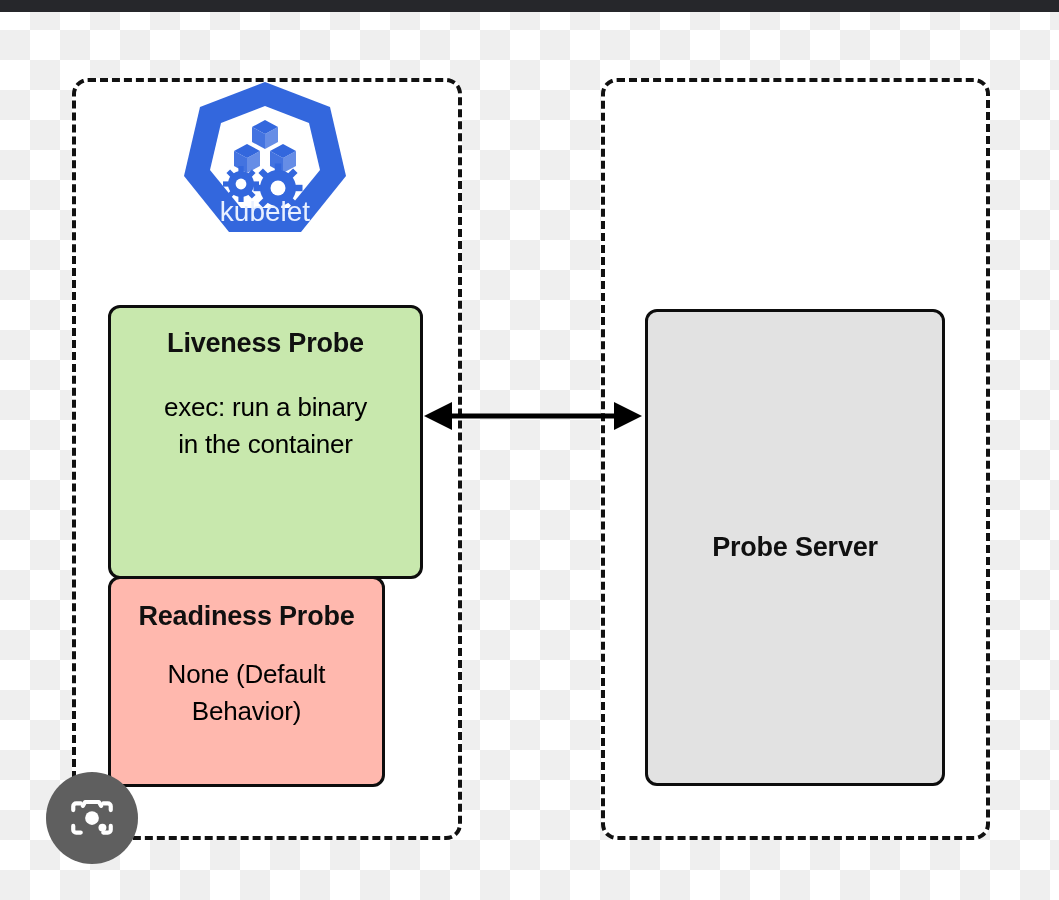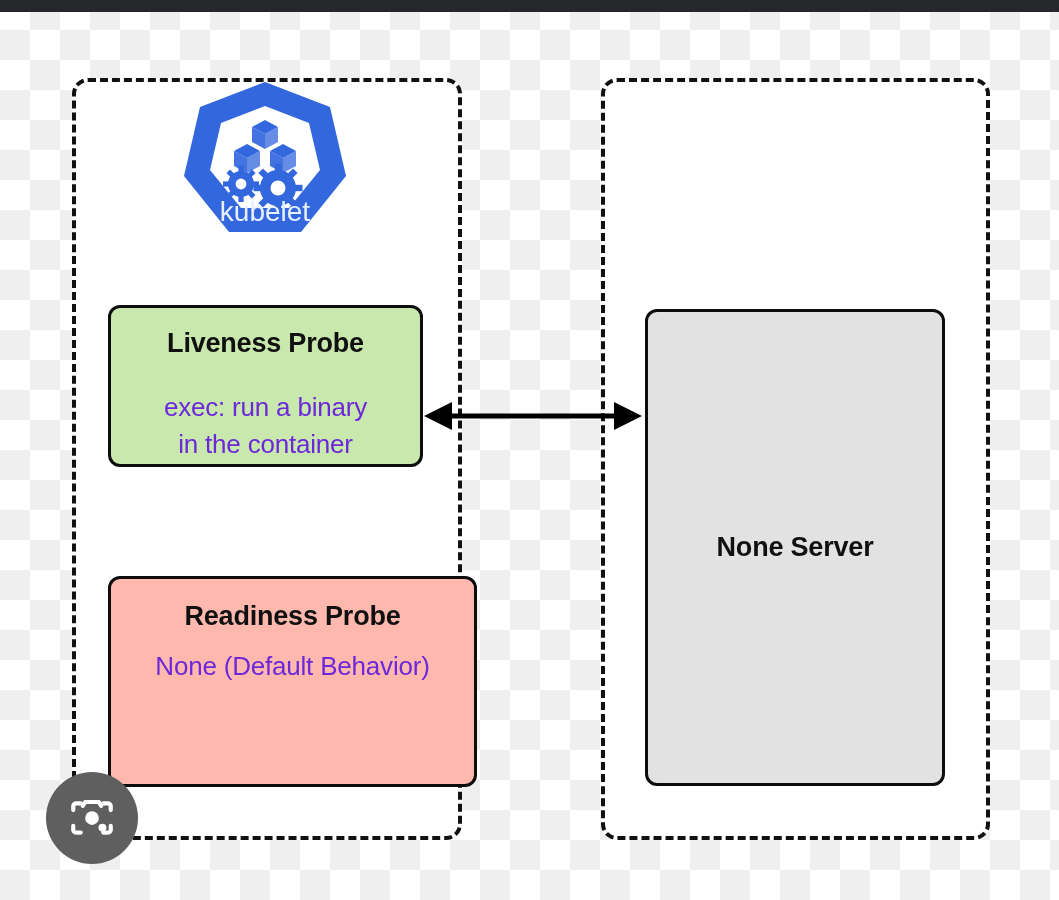--- a/index.html
+++ b/index.html
@@ -96,51 +96,51 @@
   .box-title {
     font-weight: bold;
     font-size: 27px;
     color: #101010;
     line-height: 1.15;
     text-align: center;
     letter-spacing: -0.2px;
   }
   .box-body {
     font-size: 26px;
-    color: #6d28d9;
+    color: #000000;
     line-height: 1.42;
     text-align: center;
     letter-spacing: -0.2px;
   }
 
   #box-liveness {
     left: 108px;
     top: 305px;
     width: 315px;
-    height: 162px;
+    height: 274px;
     background: #c8e8ad;
     justify-content: flex-start;
     padding-top: 20px;
   }
   #box-liveness .box-body {
     margin-top: 30px;
     max-width: 215px;
   }
 
   #box-readiness {
     left: 108px;
     top: 576px;
-    width: 369px;
+    width: 277px;
     height: 211px;
     background: #ffb8ae;
     justify-content: flex-start;
     padding-top: 22px;
   }
   #box-readiness .box-body {
-    margin-top: 16px;
+    margin-top: 24px;
     max-width: 290px;
   }
 
   #box-jobs-server {
     left: 645px;
     top: 309px;
     width: 300px;
     height: 477px;
     background: #e2e2e2;
     justify-content: center;
@@ -248,21 +248,21 @@
 
   <div class="box" id="box-readiness">
     <div class="box-title">Readiness Probe</div>
     <div class="box-body">None (Default Behavior)</div>
   </div>
 
   <div class="panel" id="panel-pod"></div>
 
 
   <div class="box" id="box-jobs-server">
-    <div class="box-title">None Server</div>
+    <div class="box-title">Probe Server</div>
   </div>
 
   <div id="arrow">
     <svg viewBox="0 0 222 46" xmlns="http://www.w3.org/2000/svg">
       <line x1="20" y1="23" x2="202" y2="23" stroke="#000000" stroke-width="5"></line>
       <polygon points="2,23 30,9 30,37" fill="#000000"></polygon>
       <polygon points="220,23 192,9 192,37" fill="#000000"></polygon>
     </svg>
   </div>
 

